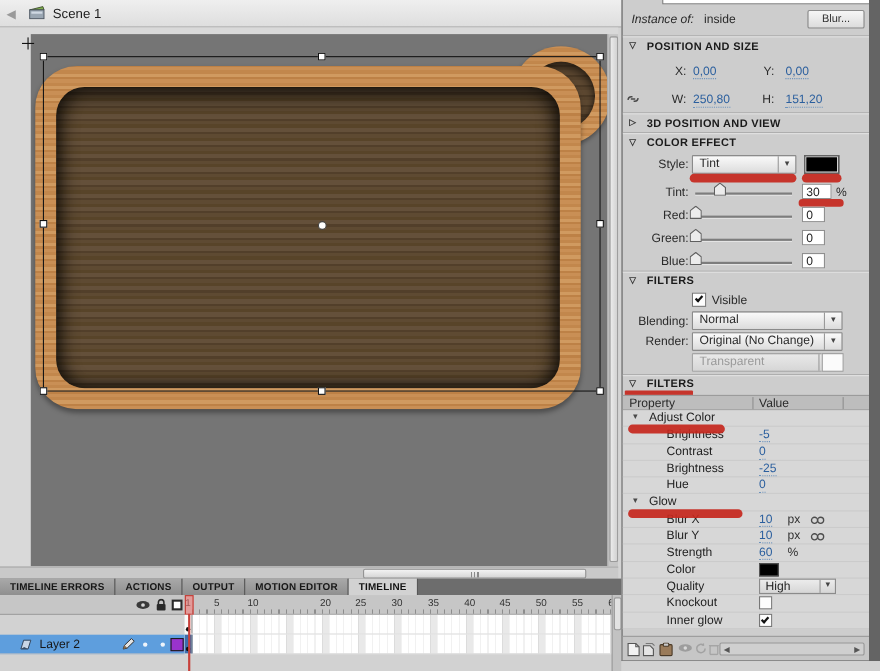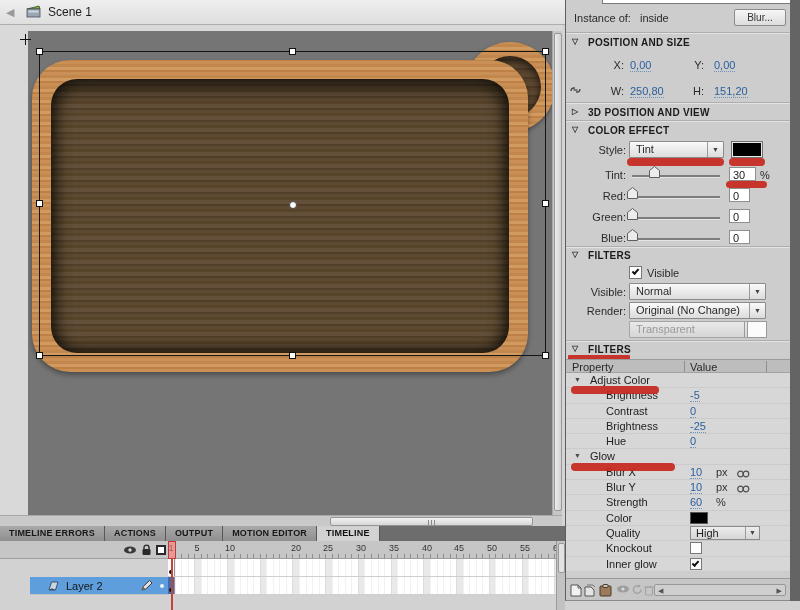--- a/index.html
+++ b/index.html
@@ -62,21 +62,21 @@
   .row-frames { position:absolute; left:168px; top:0; width:388px; height:18px; border-bottom:1px solid #cfcfcf;
     background-image:
       repeating-linear-gradient(90deg, rgba(0,0,0,.055) 0 1px, transparent 1px 6.55px),
       repeating-linear-gradient(90deg,#ffffff 0 26.2px,#e9e9e9 26.2px 32.75px);
     background-color:#fff; }
   .layer-name { position:absolute; left:36px; top:3px; font-size:11px; color:#161616; }
   .kf-cell { position:absolute; left:0px; top:0; width:7px; height:17px; border-right:1px solid #8f8f8f; background:#fafafa; }
   .kf-dot { position:absolute; left:1px; bottom:2px; width:4px; height:4px; border-radius:50%; background:#111; }
   .ctl-dot { position:absolute; top:7px; width:4px; height:4px; border-radius:50%; background:#111; }
   .outline-swatch { position:absolute; left:155px; top:3px; width:12px; height:12px; border:1px solid #1c1c1c; }
-  #tl-row2 .row-name-col { background:#5e9edd;margin-left:30px; }
+  #tl-row2 .row-name-col { background:#5e9edd; }
   #tl-row2 .ctl-dot { background:#eef4fb; }
   #tl-row2 .kf-cell { background:#3d6dab; }
   #tl-below { left:0; top:54px; width:556px; height:15px; background:#d2d2d2; }
   #playhead-line { left:171px; top:17px; width:2px; height:52px; background:#c8403a; }
   #tl-vscroll { left:556px; top:0; width:9px; height:69px; background:#c2c2c2; border-left:1px solid #9a9a9a; }
   #tl-vscroll-thumb { left:1px; top:2px; width:7px; height:30px; background:#e2e2e2; border:1px solid #999; border-radius:2px; }
 
   
   #properties { left:565px; top:0; width:225px; height:601px; background:#cdcdcd; border-left:1px solid #5e5e5e; border-bottom:1px solid #8a8a8a; overflow:hidden; }
   #panel-right-edge { left:790px; top:0; width:10px; height:601px; background:#646464; }
@@ -249,21 +249,21 @@
     <div id="playhead-line" class="abs"></div>
     <div id="tl-vscroll" class="abs">
       <div id="tl-vscroll-thumb" class="abs"></div>
     </div>
   </div>
 
   <div id="properties" class="abs">
 
     <div class="abs" style="left:36px;top:-12px;width:190px;height:16px;background:#fff;border:1px solid #7a7a7a;"></div>
 
-    <span class="lbl" style="left:8px;top:12px;">Instance of:</span>
+    <span class="lbl" style="left:8px;top:12px;font-style:italic;">Instance of:</span>
     <span class="lbl" style="left:74px;top:12px;">inside</span>
     <span class="abs" style="left:168px;top:9px;width:52px;height:17px;background:linear-gradient(#f6f6f6,#dcdcdc);border:1px solid #8b8b8b;border-radius:2px;text-align:center;line-height:15px;font-size:10px;color:#333;">Blur...</span>
 
     <div class="sep" style="top:32px;"></div>
 
     <div class="sec-header" style="top:36px;">
       <span class="sec-tri">▽</span>
       <span class="sec-title">POSITION AND SIZE</span>
     </div>
     <span class="lbl-r" style="left:0px;top:59px;">X:</span>
@@ -344,21 +344,21 @@
     <div class="sep" style="top:246px;"></div>
     <div class="sec-header" style="top:249px;">
       <span class="sec-tri">▽</span>
       <span class="sec-title">FILTERS</span>
     </div>
     <div class="checkbox" style="left:63px;top:266px;">
         <div class="check"></div>
       </div>
     <span class="lbl" style="left:81px;top:267px;">Visible</span>
 
-    <span class="lbl-r" style="left:2px;top:286px;">Visible:</span>
+    <span class="lbl-r" style="left:2px;top:286px;">Blending:</span>
     <div class="dropdown" style="left:63px;top:283px;width:137px;">
       <span>Normal</span>
       <span class="dd-arrow">▼</span>
     </div>
     <span class="lbl-r" style="left:2px;top:305px;">Render:</span>
     <div class="dropdown" style="left:63px;top:302px;width:137px;">
       <span>Original (No Change)</span>
       <span class="dd-arrow">▼</span>
     </div>
     <div class="dropdown disabled" style="left:63px;top:321px;width:132px;">

